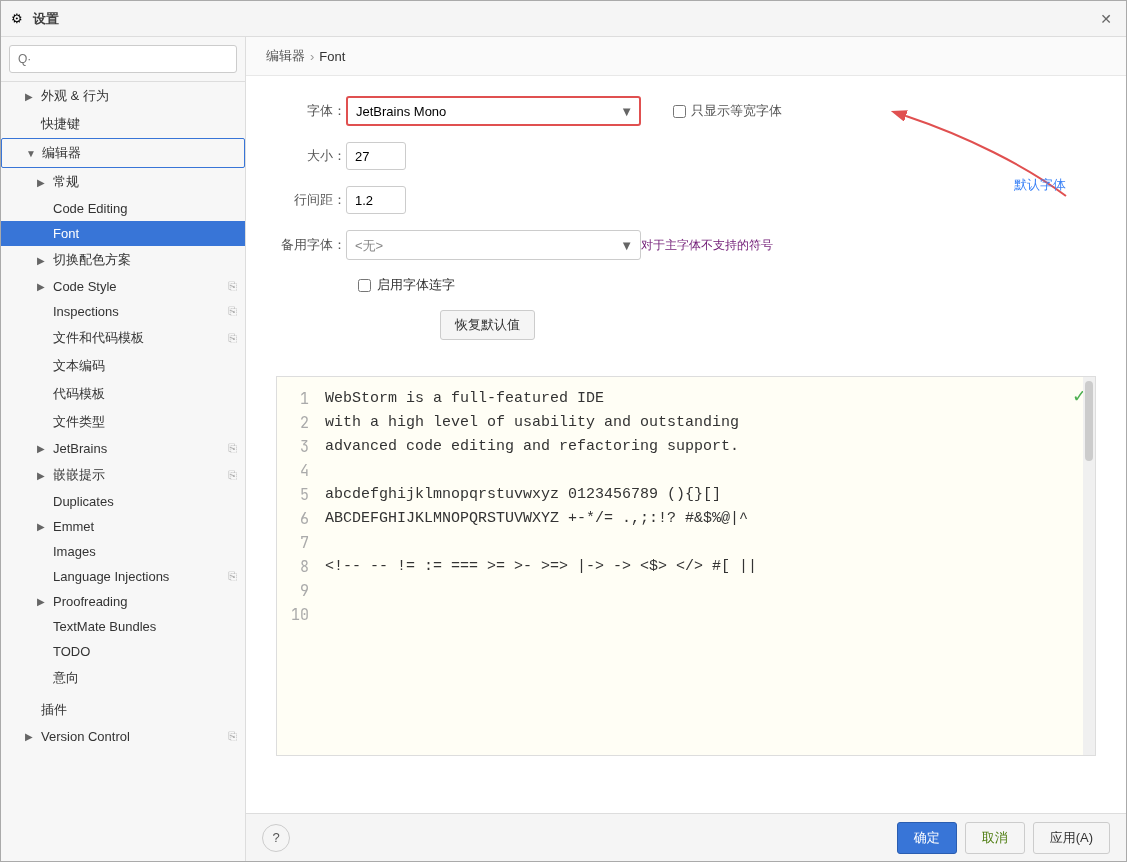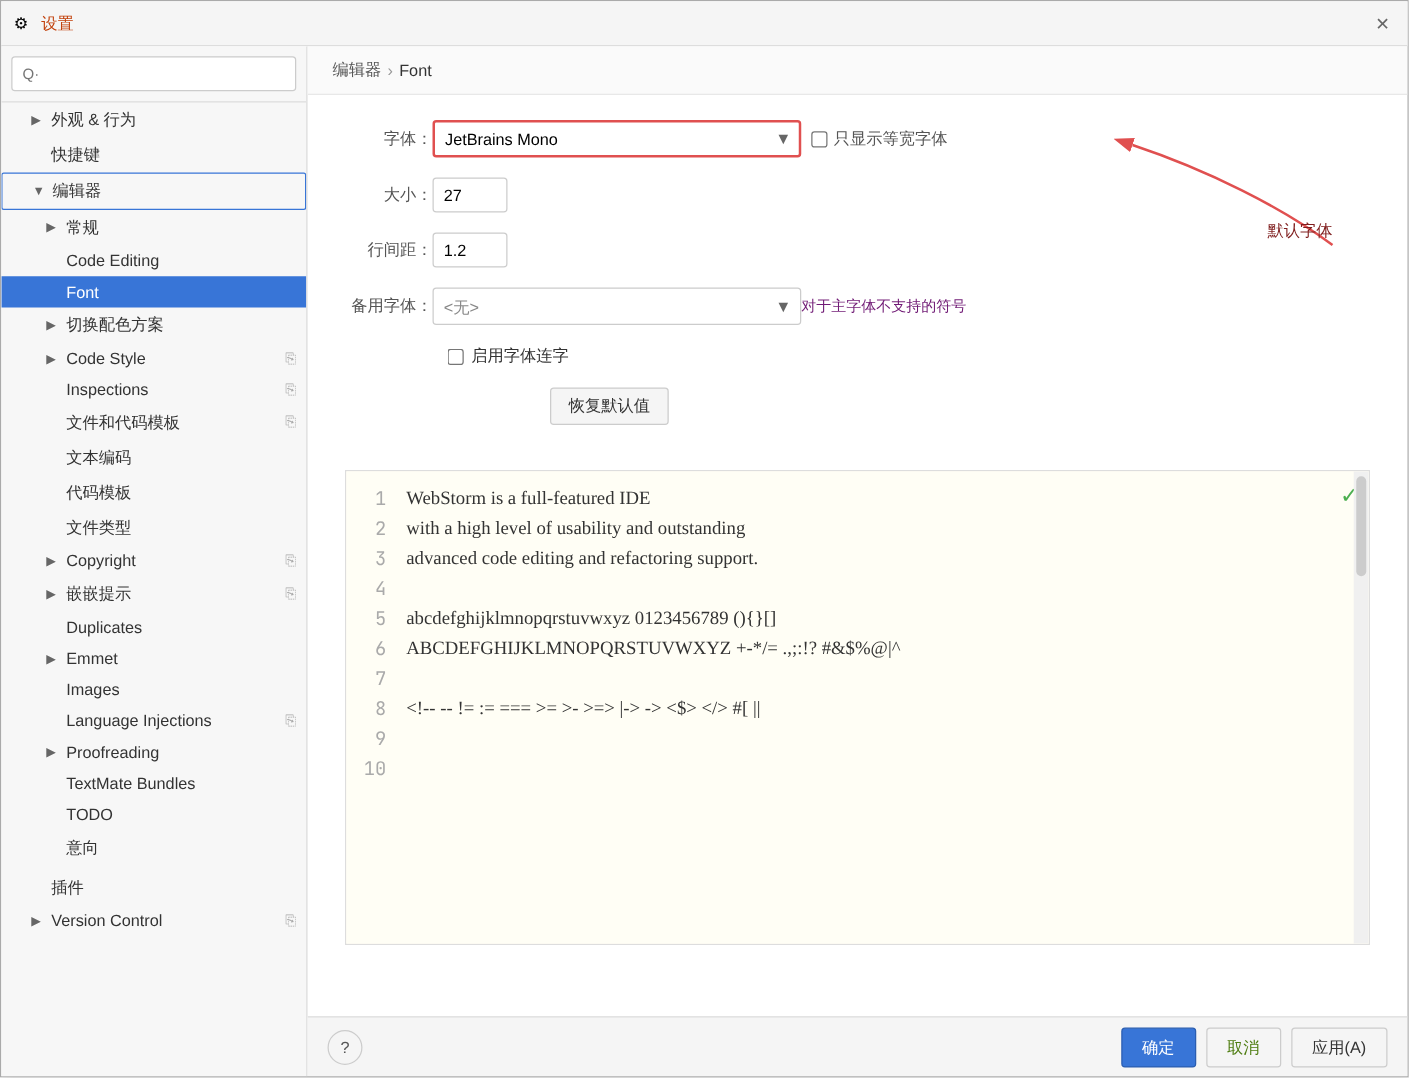--- a/index.html
+++ b/index.html
@@ -36,22 +36,22 @@
       display: flex;
       align-items: center;
       gap: 6px;
     }
     .title-icon {
       width: 16px;
       height: 16px;
     }
     .title-text {
       font-size: 13px;
-      font-weight: normal;
-      color: #c2410c;
+      font-weight: bold;
+      color: #404040;
     }
     .close-btn {
       width: 20px;
       height: 20px;
       cursor: pointer;
       display: flex;
       align-items: center;
       justify-content: center;
       color: #666;
       font-size: 14px;
@@ -173,21 +173,21 @@
     }
     .select-arrow {
       position: absolute;
       right: 8px;
       top: 50%;
       transform: translateY(-50%);
       pointer-events: none;
       color: #666;
     }
     .only-mono-label {
-      margin-left: 8px;
+      margin-left: 32px;
       display: flex;
       align-items: center;
       gap: 5px;
       color: #555;
       font-size: 13px;
     }
     .size-input {
       width: 60px;
       height: 28px;
       border: 1px solid #ccc;
@@ -258,21 +258,21 @@
       font-family: 'JetBrains Mono', 'Courier New', monospace;
       font-size: 15px;
       line-height: 1.6;
       text-align: right;
       min-width: 40px;
       border-right: none;
     }
     .code-preview {
       flex: 1;
       padding: 10px 10px 10px 8px;
-      font-family: Liberation Serif, serif;
+      font-family: Liberation Mono, monospace;
       font-size: 15px;
       line-height: 1.6;
       color: #333;
       white-space: pre;
       overflow-x: auto;
       background: #fffef5;
     }
     .preview-check {
       position: absolute;
       top: 8px;
@@ -358,21 +358,21 @@
       right: 30px;
       width: 280px;
       height: 130px;
       pointer-events: none;
     }
 
     .default-font-label {
       position: absolute;
       top: 100px;
       right: 60px;
-      color: #7f1d1d;
+      color: #3b82f6;
       font-size: 13px;
       pointer-events: none;
     }
   </style>
 </head>
 <body>
 
 <div class="dialog">
 
   <div class="title-bar">
@@ -440,21 +440,21 @@
       <div class="sidebar-item indent2">
         <span class="expand-icon"></span>
         <span>代码模板</span>
       </div>
       <div class="sidebar-item indent2">
         <span class="expand-icon"></span>
         <span>文件类型</span>
       </div>
       <div class="sidebar-item indent2">
         <span class="expand-icon">▶</span>
-        <span>Copyright</span>
+        <span>JetBrains</span>
         <span class="copy-icon">⎘</span>
       </div>
       <div class="sidebar-item indent2">
         <span class="expand-icon">▶</span>
         <span>嵌嵌提示</span>
         <span class="copy-icon">⎘</span>
       </div>
       <div class="sidebar-item indent2">
         <span class="expand-icon"></span>
         <span>Duplicates</span>

